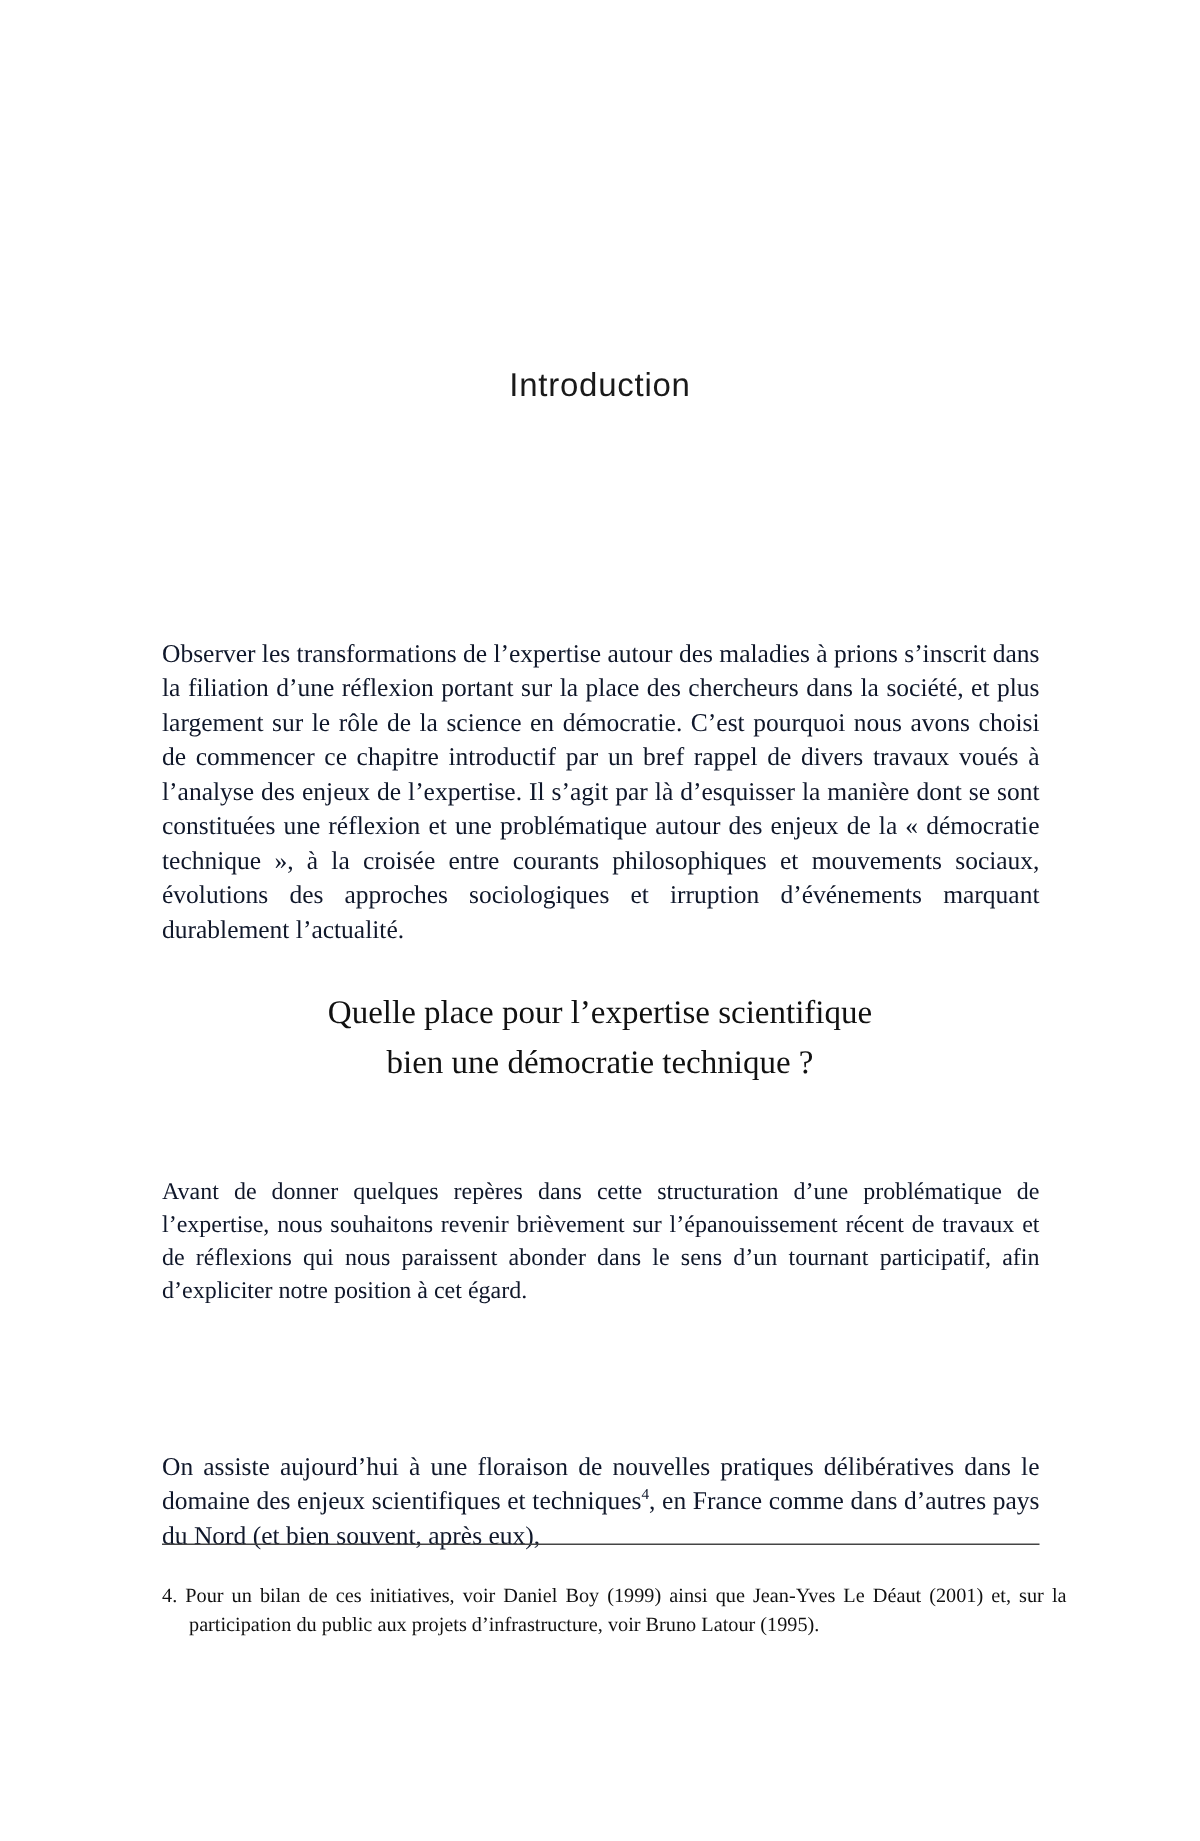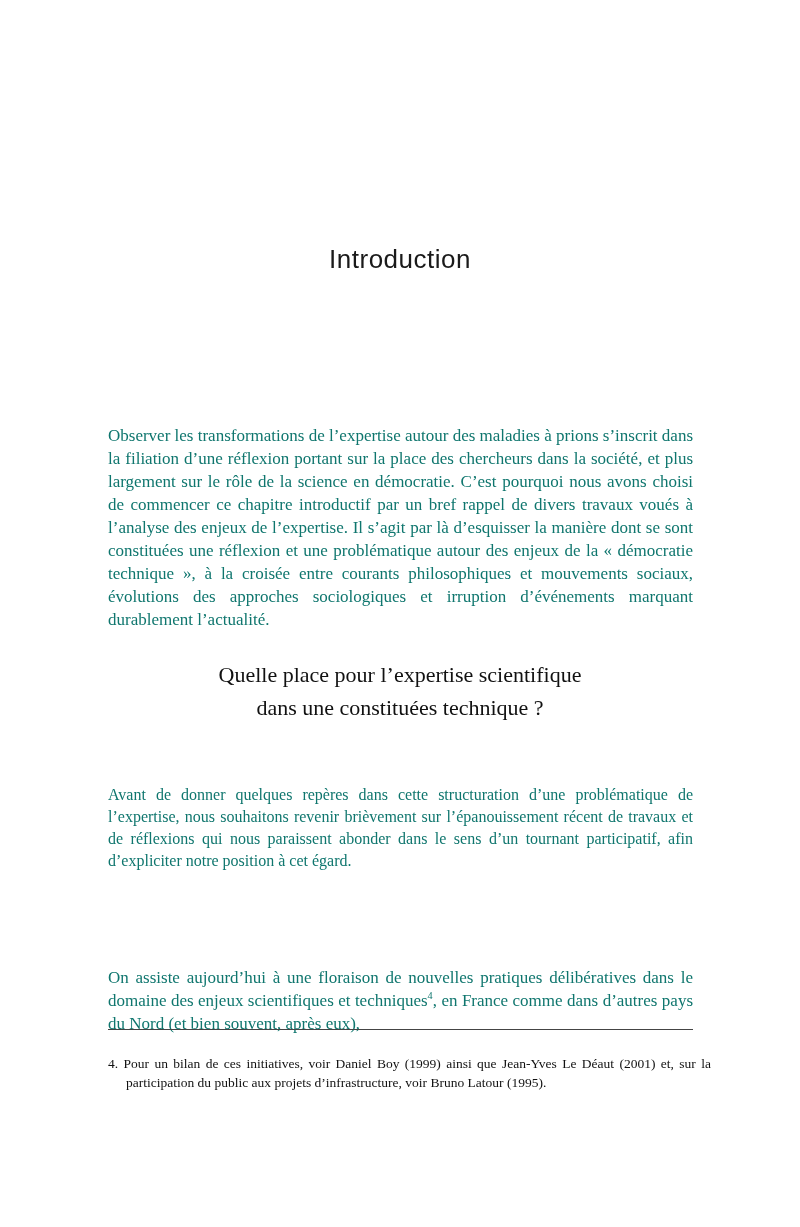--- a/index.html
+++ b/index.html
@@ -17,32 +17,32 @@
     overflow: hidden;
   }
   .chapter-title {
     position: absolute;
     top: 244px;
     left: 0;
     width: 100%;
     text-align: center;
     font-family: "Liberation Sans", sans-serif;
     font-weight: 400;
-    font-size: 26px;
+    font-size: 22px;
     letter-spacing: 0.5px;
     color: #1a1a1a;
   }
   .text-block {
     position: absolute;
     left: 108px;
     width: 585px;
   }
   .para {
     text-align: justify;
-    color: #0f766e;
+    color: #0f172a;
     margin-top: 36px;
   }
   .para-1 {
     top: 388px;
     font-size: 17px;
     line-height: 23px;
   }
   .section-heading {
     position: absolute;
     top: 658px;
@@ -101,21 +101,21 @@
 <body>
 
 <div class="page">
 
   <div class="chapter-title">Introduction</div>
 
   <p class="text-block para para-1">Observer les transformations de l’expertise autour des maladies à prions s’inscrit dans la filiation d’une réflexion portant sur la place des chercheurs dans la société, et plus largement sur le rôle de la science en démocratie. C’est pourquoi nous avons choisi de commencer ce chapitre introductif par un bref rappel de divers travaux voués à l’analyse des enjeux de l’expertise. Il s’agit par là d’esquisser la manière dont se sont constituées une réflexion et une problématique autour des enjeux de la « démocratie technique », à la croisée entre courants philosophiques et mouvements sociaux, évolutions des approches sociologiques et irruption d’événements marquant durablement l’actualité.</p>
 
   <div class="section-heading">
     <div>Quelle place pour l’expertise scientifique</div>
-    <div>dans une constituées technique ?</div>
+    <div>bien une démocratie technique ?</div>
   </div>
 
   <p class="text-block para para-2">Avant de donner quelques repères dans cette structuration d’une problématique de l’expertise, nous souhaitons revenir brièvement sur l’épanouissement récent de travaux et de réflexions qui nous paraissent abonder dans le sens d’un tournant participatif, afin d’expliciter notre position à cet égard.</p>
 
 
   <p class="text-block para para-3"><span>On assiste aujourd’hui à une floraison de nouvelles pratiques délibératives dans le domaine des enjeux scientifiques et techniques</span><sup>4</sup><span>, en France comme dans d’autres pays du Nord (et bien souvent, après eux),</span></p>
 
   <hr class="footnote-rule">
 
   <p class="text-block footnote">

